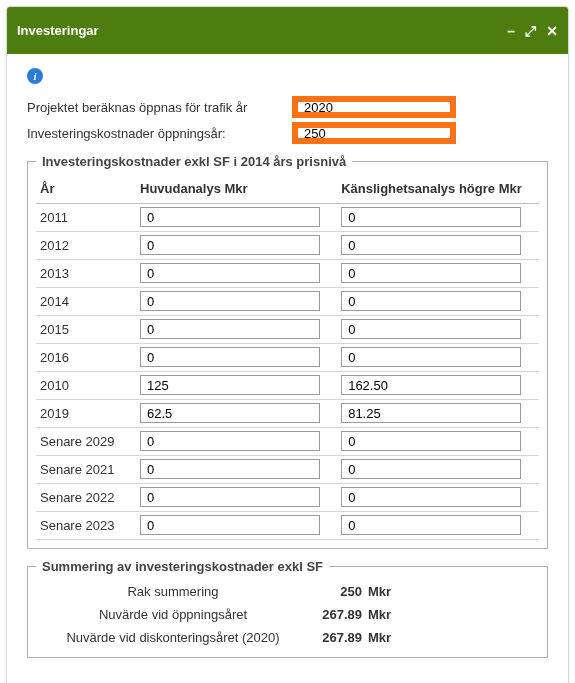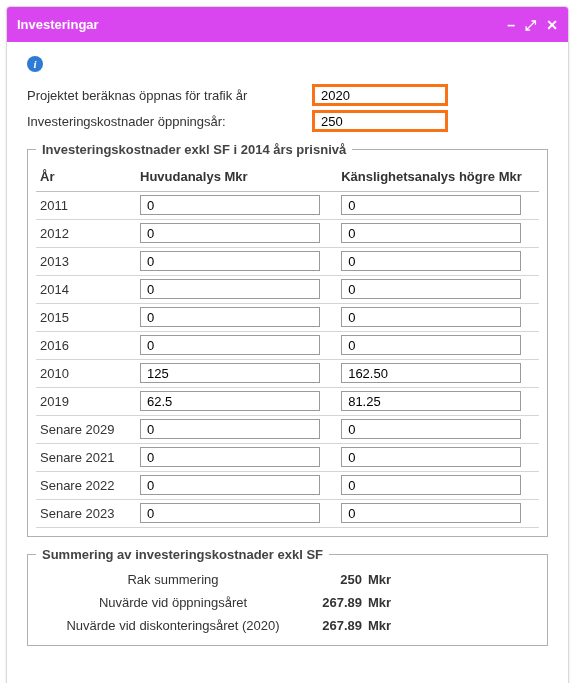--- a/index.html
+++ b/index.html
@@ -13,25 +13,25 @@
   }
   .window {
     margin: 6px;
     background: #fff;
     border: 1px solid #d9d9d9;
     border-radius: 4px;
     box-shadow: 0 1px 3px rgba(0,0,0,0.1);
     overflow: hidden;
   }
   .titlebar {
-    background: #d946ef;
+    background: #4d7c0f;
     color: #fff;
     display: flex;
     align-items: center;
-    padding: 10px 10px;
+    padding: 16px 10px;
     font-weight: bold;
   }
   .titlebar .spacer { flex: 1; }
   .titlebar .winbtn {
     margin-left: 10px;
     cursor: pointer;
     font-size: 14px;
     line-height: 1;
   }
   .content {
@@ -47,29 +47,28 @@
     font-size: 11px;
     font-weight: bold;
     font-style: italic;
     font-family: Georgia, serif;
     margin-bottom: 8px;
   }
   .form-row {
     display: flex;
     align-items: center;
     margin: 4px 0;
-    gap: 20px;
   }
   .form-row label {
     width: 265px;
   }
   .form-row input {
-    width: 136px;
+    width: 164px;
     height: 22px;
-    border: 3px solid #f97316;
+    border: 6px solid #f97316;
     padding: 1px 6px;
     font-size: 13px;
   }
   fieldset {
     border: 1px solid #b0b0b0;
     margin: 10px 0 6px 0;
     padding: 6px 8px 8px 8px;
   }
   fieldset legend {
     padding: 0 6px;

